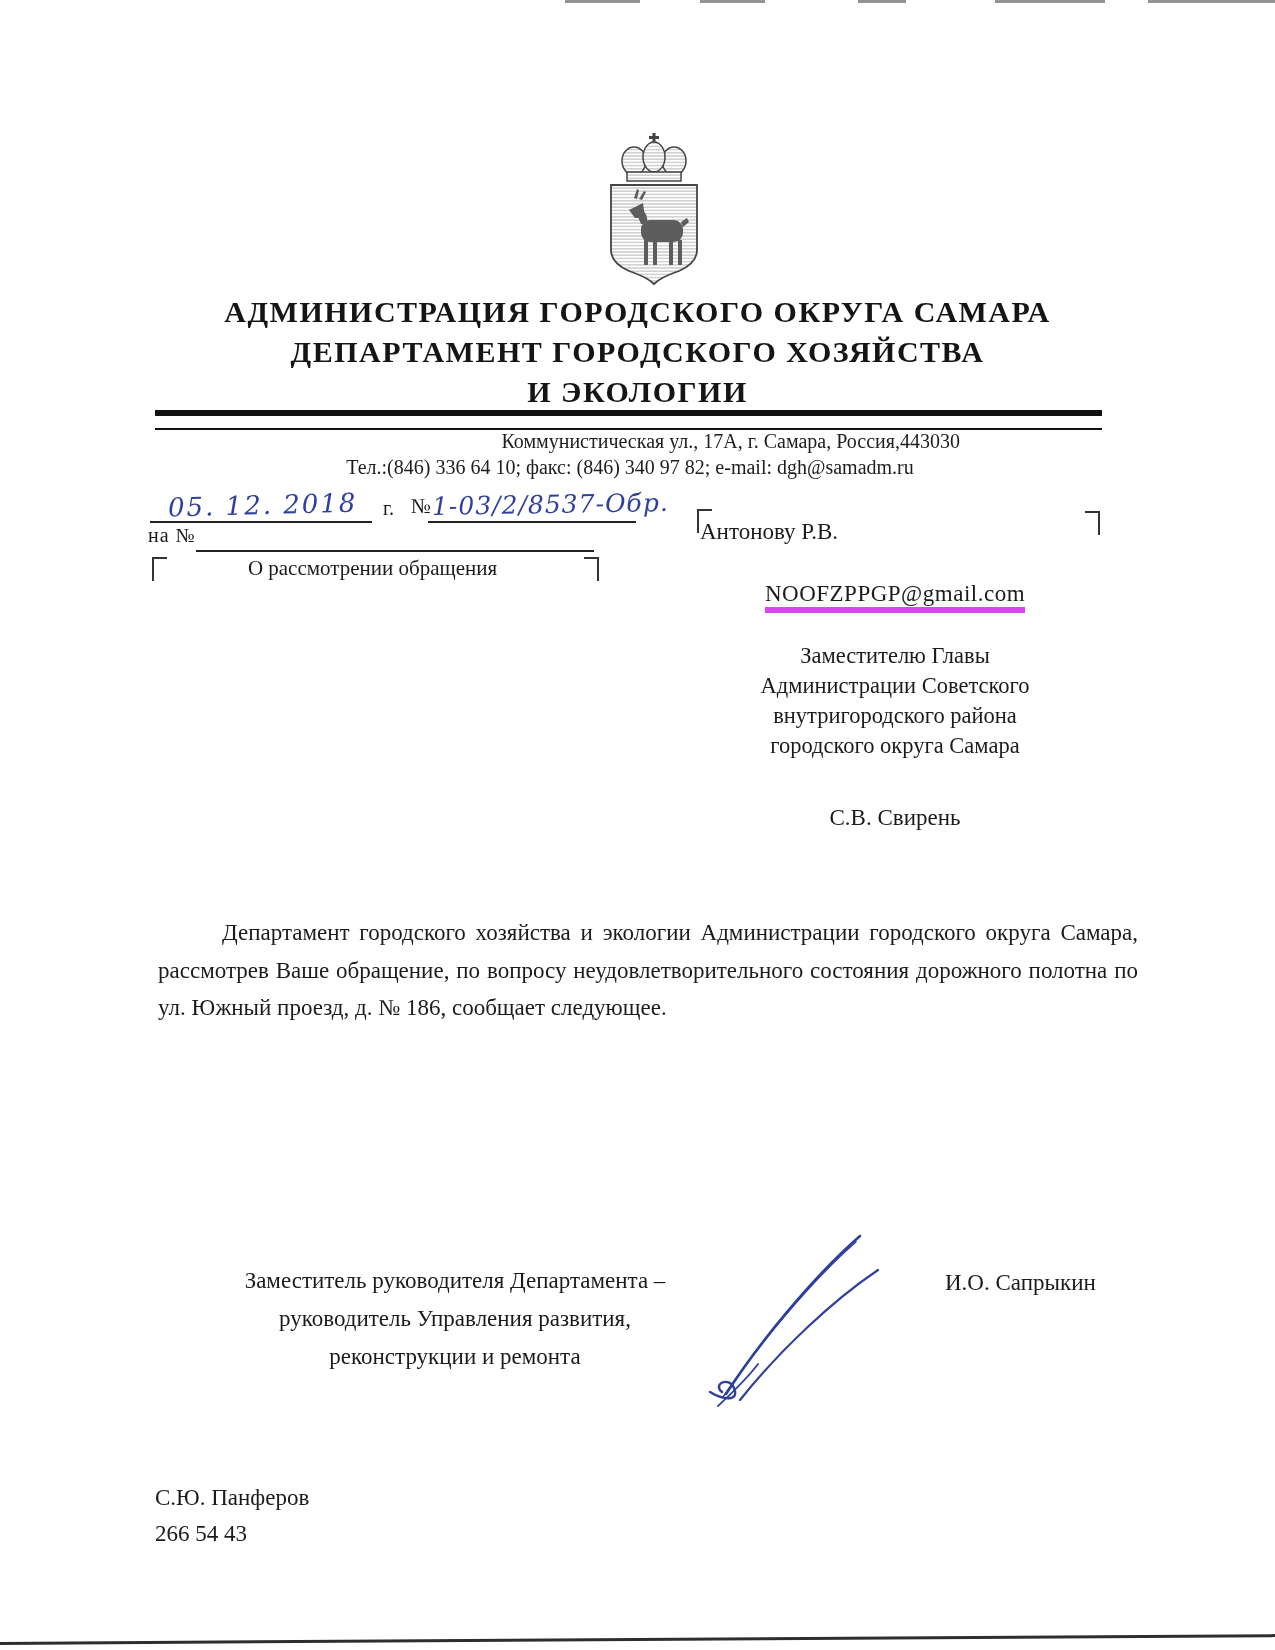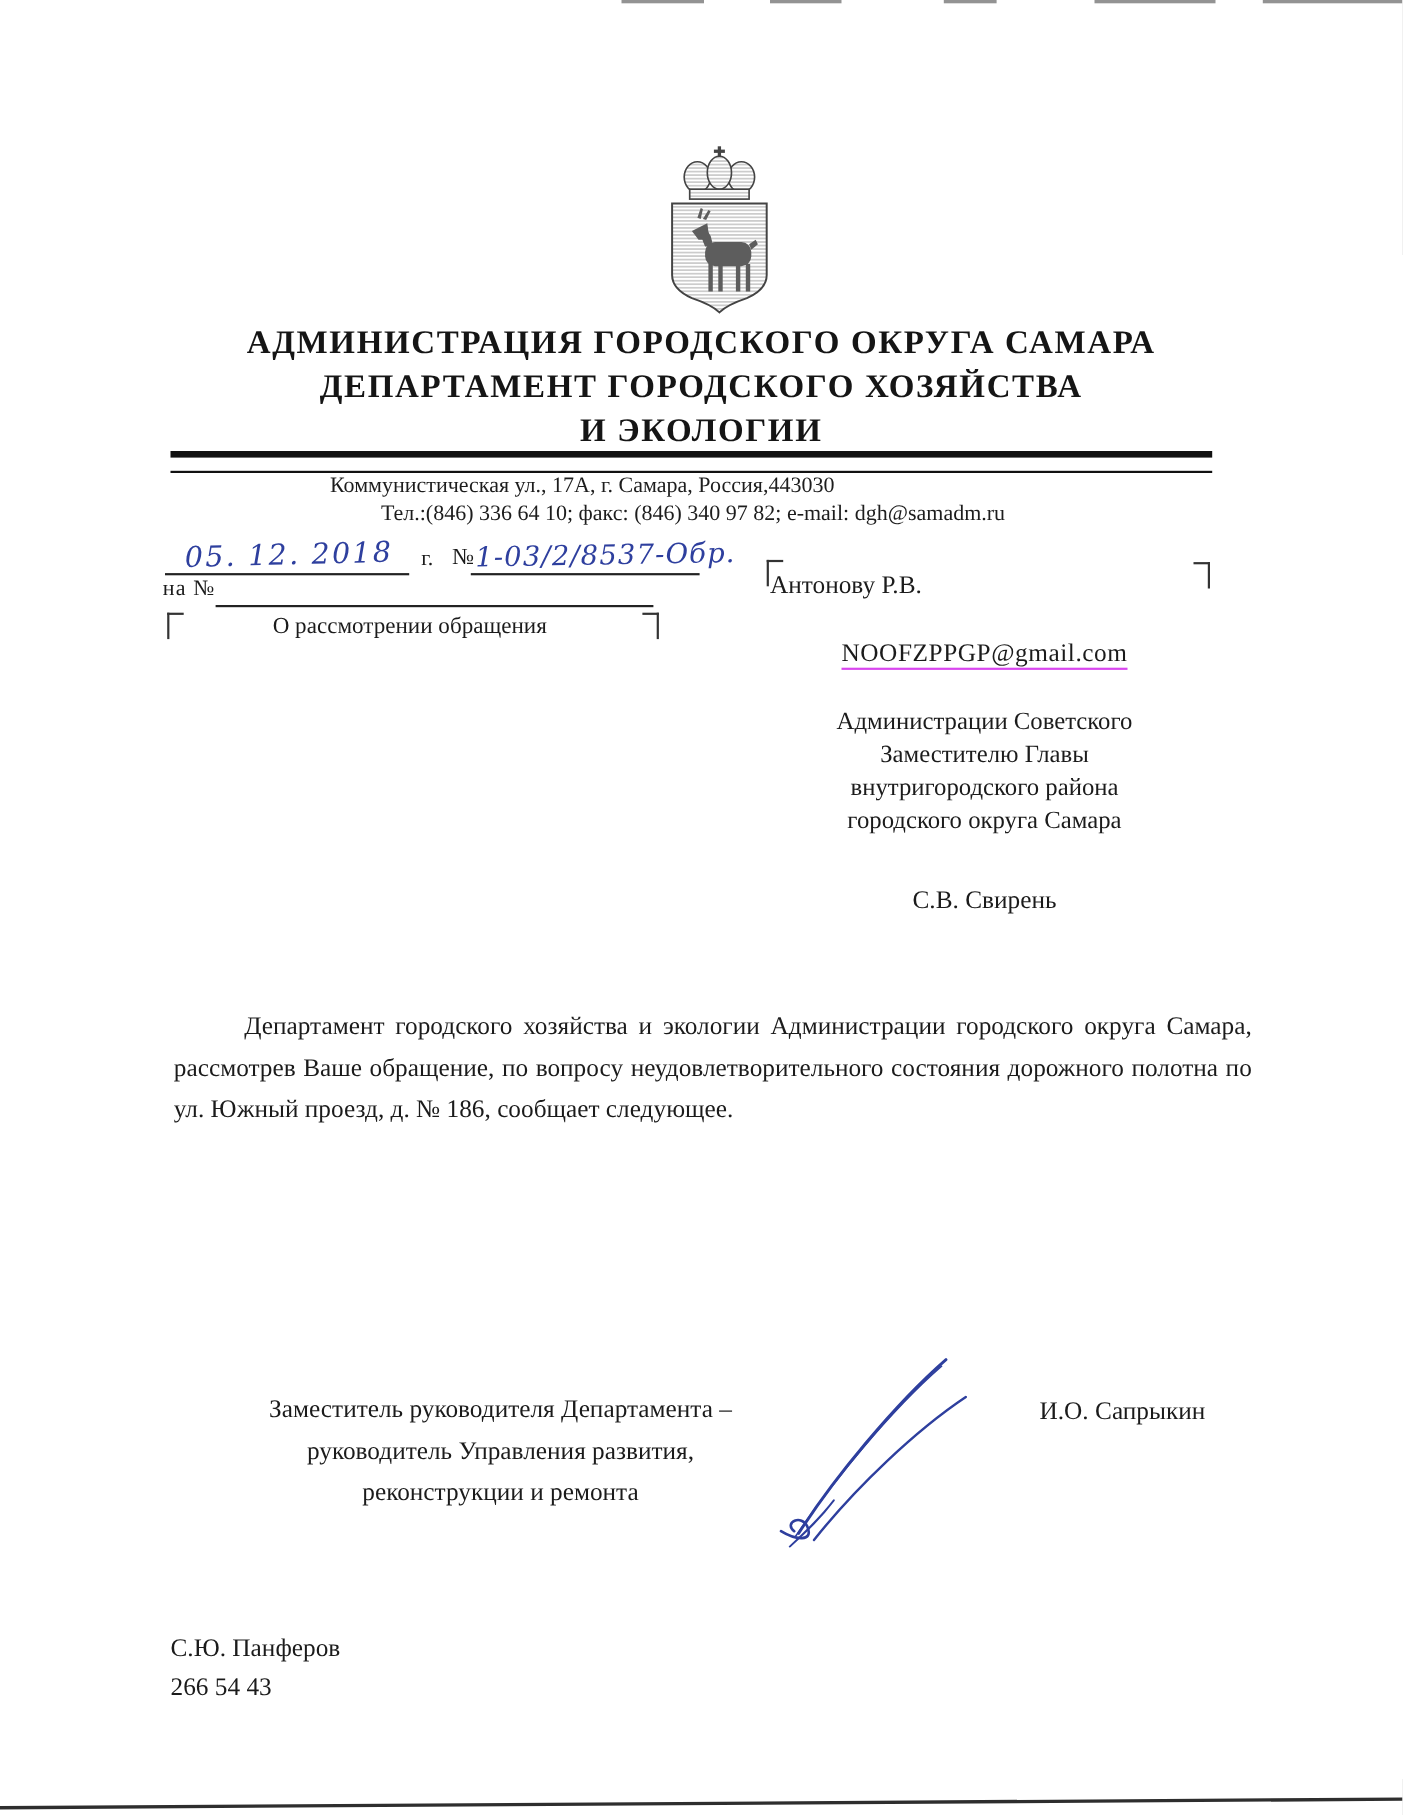--- a/index.html
+++ b/index.html
@@ -21,21 +21,21 @@
     font-size:30px;
     letter-spacing:1.5px;
     line-height:40px;
     color:#151515;
   }
   .header-rule{
     left:155px;top:410px;width:947px;height:12px;
     border-top:6px solid #111;
     border-bottom:2px solid #111;
   }
-  .addr-line{left:300px;top:430px;width:660px;text-align:left;font-size:20px;color:#1d1d1d;}
+  .addr-line{left:300px;top:430px;width:660px;text-align:right;font-size:20px;color:#1d1d1d;}
   .phone-line{left:280px;top:456px;width:700px;text-align:center;font-size:20px;color:#1d1d1d;}
 
   
   .hw{
     font-family:"DejaVu Serif","Liberation Serif",serif;
     font-style:italic;
     color:#2e3f9e;
     letter-spacing:2px;
   }
   .hw-date{left:168px;top:490px;font-size:26px;transform:rotate(-1.5deg);}
@@ -49,21 +49,21 @@
 
   
   .brk{width:13px;height:22px;}
   .brk-tl{border-left:2px solid #333;border-top:2px solid #333;}
   .brk-tr{border-right:2px solid #333;border-top:2px solid #333;}
   .subject{left:165px;top:556px;width:415px;text-align:center;font-size:21px;}
 
   
   .addressee-name{left:700px;top:519px;width:390px;font-size:23px;}
   .addressee-email{left:700px;top:581px;width:390px;text-align:center;font-size:23px;letter-spacing:0.5px;}
-  .addressee-email span{border-bottom:2px solid #d946ef;padding-bottom:1px;}
+  .addressee-email span{border-bottom:6px solid #d946ef;padding-bottom:1px;}
   .addressee-pos{left:690px;top:641px;width:410px;text-align:center;font-size:22.5px;line-height:30px;}
   .copy-name{left:700px;top:805px;width:390px;text-align:center;font-size:23px;}
 
   
   .salutation{left:360px;top:883px;width:740px;text-align:center;font-size:23px;}
   .body-text{
     left:158px;top:914px;width:980px;
     font-size:23px;line-height:37.5px;
     text-align:justify;
   }
@@ -154,22 +154,22 @@
   <div class="abs subject">О рассмотрении обращения</div>
   <div class="abs brk brk-tr" style="left:584px;top:557px;"></div>
 
   <div class="abs brk brk-tl" style="left:697px;top:509px;"></div>
   <div class="abs brk brk-tr" style="left:1085px;top:511px;"></div>
   <div class="abs addressee-name">Антонову Р.В.</div>
   <div class="abs addressee-email">
     <span>NOOFZPPGP@gmail.com</span>
   </div>
   <div class="abs addressee-pos">
+    <div>Заместителю Главы</div>
     <div>Администрации Советского</div>
-    <div>Заместителю Главы</div>
     <div>внутригородского района</div>
     <div>городского округа Самара</div>
   </div>
   <div class="abs copy-name">С.В. Свирень</div>
 
   <div class="abs body-text">
     <p>Департамент городского хозяйства и экологии Администрации городского округа Самара, рассмотрев Ваше обращение, по вопросу неудовлетворительного состояния дорожного полотна по ул. Южный проезд, д. № 186, сообщает следующее.</p>
   </div>
 
   <div class="abs sig-position">

